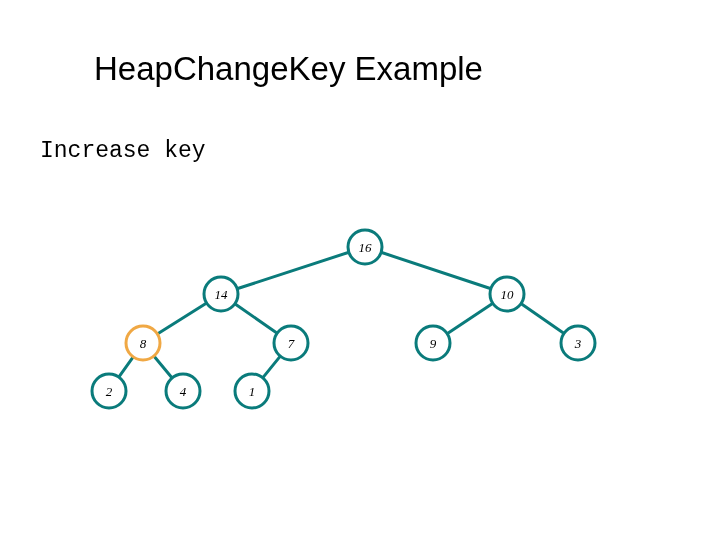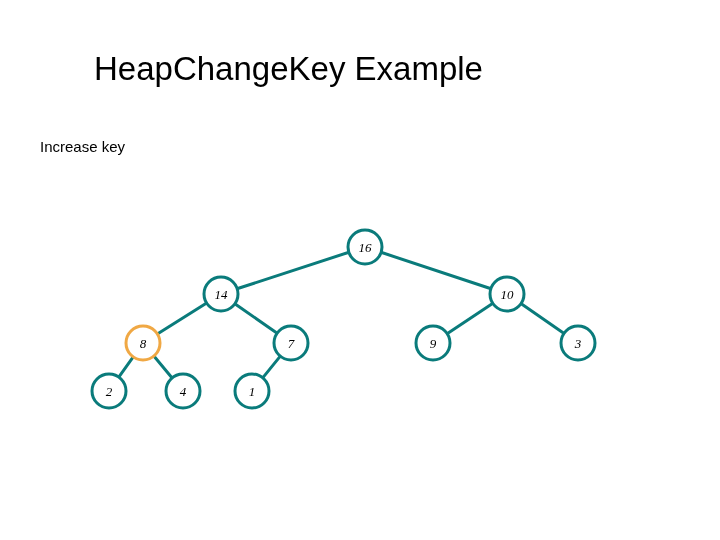--- a/index.html
+++ b/index.html
@@ -33,23 +33,24 @@
     font-weight: normal;
     letter-spacing: 0px;
     color: #000000;
     white-space: nowrap;
   }
 
   #subtitle {
     position: absolute;
     left: 40px;
     top: 138px;
-    font-size: 15px;
+    font-size: 23px;
     color: #000000;
     white-space: nowrap;
+    font-family: Liberation Mono, monospace;
   }
 
   #tree-svg {
     position: absolute;
     left: 0;
     top: 0;
   }
 
   .node-label {
     font-family: "Liberation Serif", serif;

